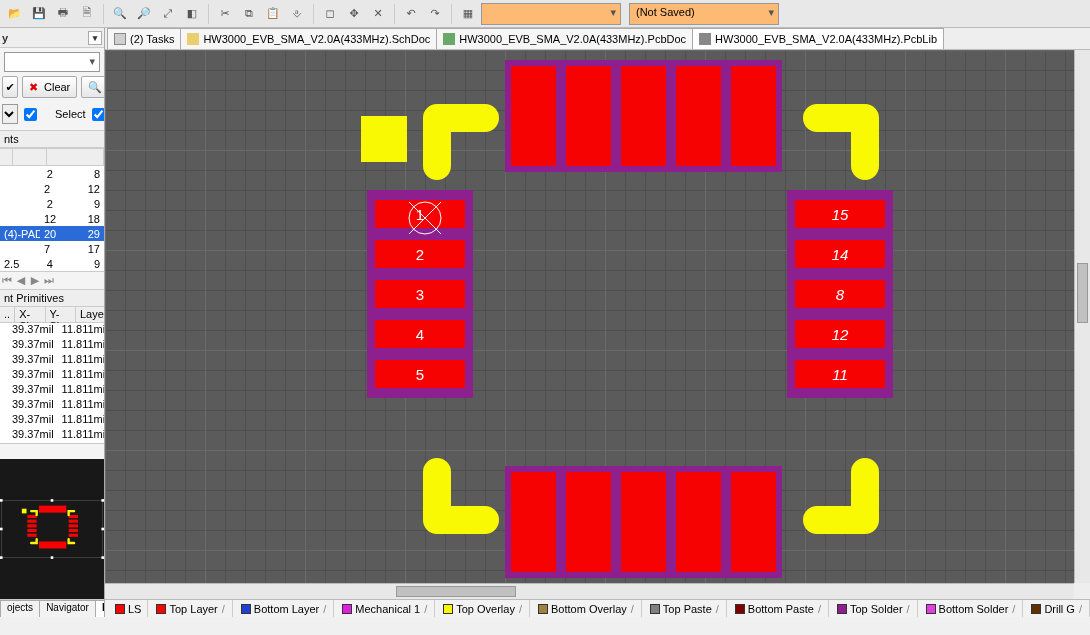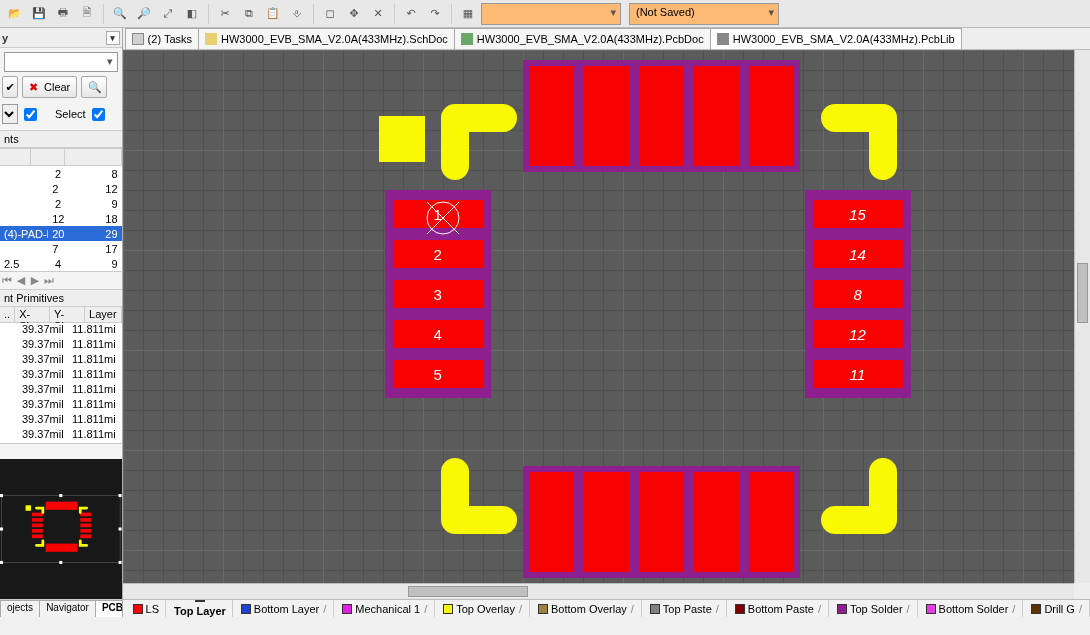--- a/index.html
+++ b/index.html
@@ -104,21 +104,21 @@
 .pad { background: #f60203; display: flex; align-items: center; justify-content: center; color: #fff; font-size: 15px; }
 .padgroup.top .pad, .padgroup.bot .pad { width: 45px; height: 100px; }
 .padgroup.vert .pad { width: 90px; height: 28px; }
 
 .corner { position: absolute; }
 .yellowsq { position: absolute; background: #f9f904; }
 
 
 .layertabs { height: 18px; background: #f2f2f2; border-top: 1px solid #bbb; display: flex; align-items: center; overflow: hidden; padding-left: 4px; gap: 2px; }
 .layertab { display: inline-flex; align-items: center; gap: 3px; padding: 0 6px; font-size: 11px; white-space: nowrap; border-right: 1px solid #ccc; height: 100%; cursor: pointer; }
-.layertab.active { font-weight: bold; flex-direction: column; }
+.layertab.active { font-weight: normal; }
 .lsq { width: 10px; height: 10px; display: inline-block; border: 1px solid #333; }
 .divslash { color: #888; padding: 0 1px; }
 </style>
 </head>
 <body>
 
 <div class="topbar">
   <span class="tb-btn">📂</span>
   <span class="tb-btn">💾</span>
   <span class="tb-btn">🖶</span>

